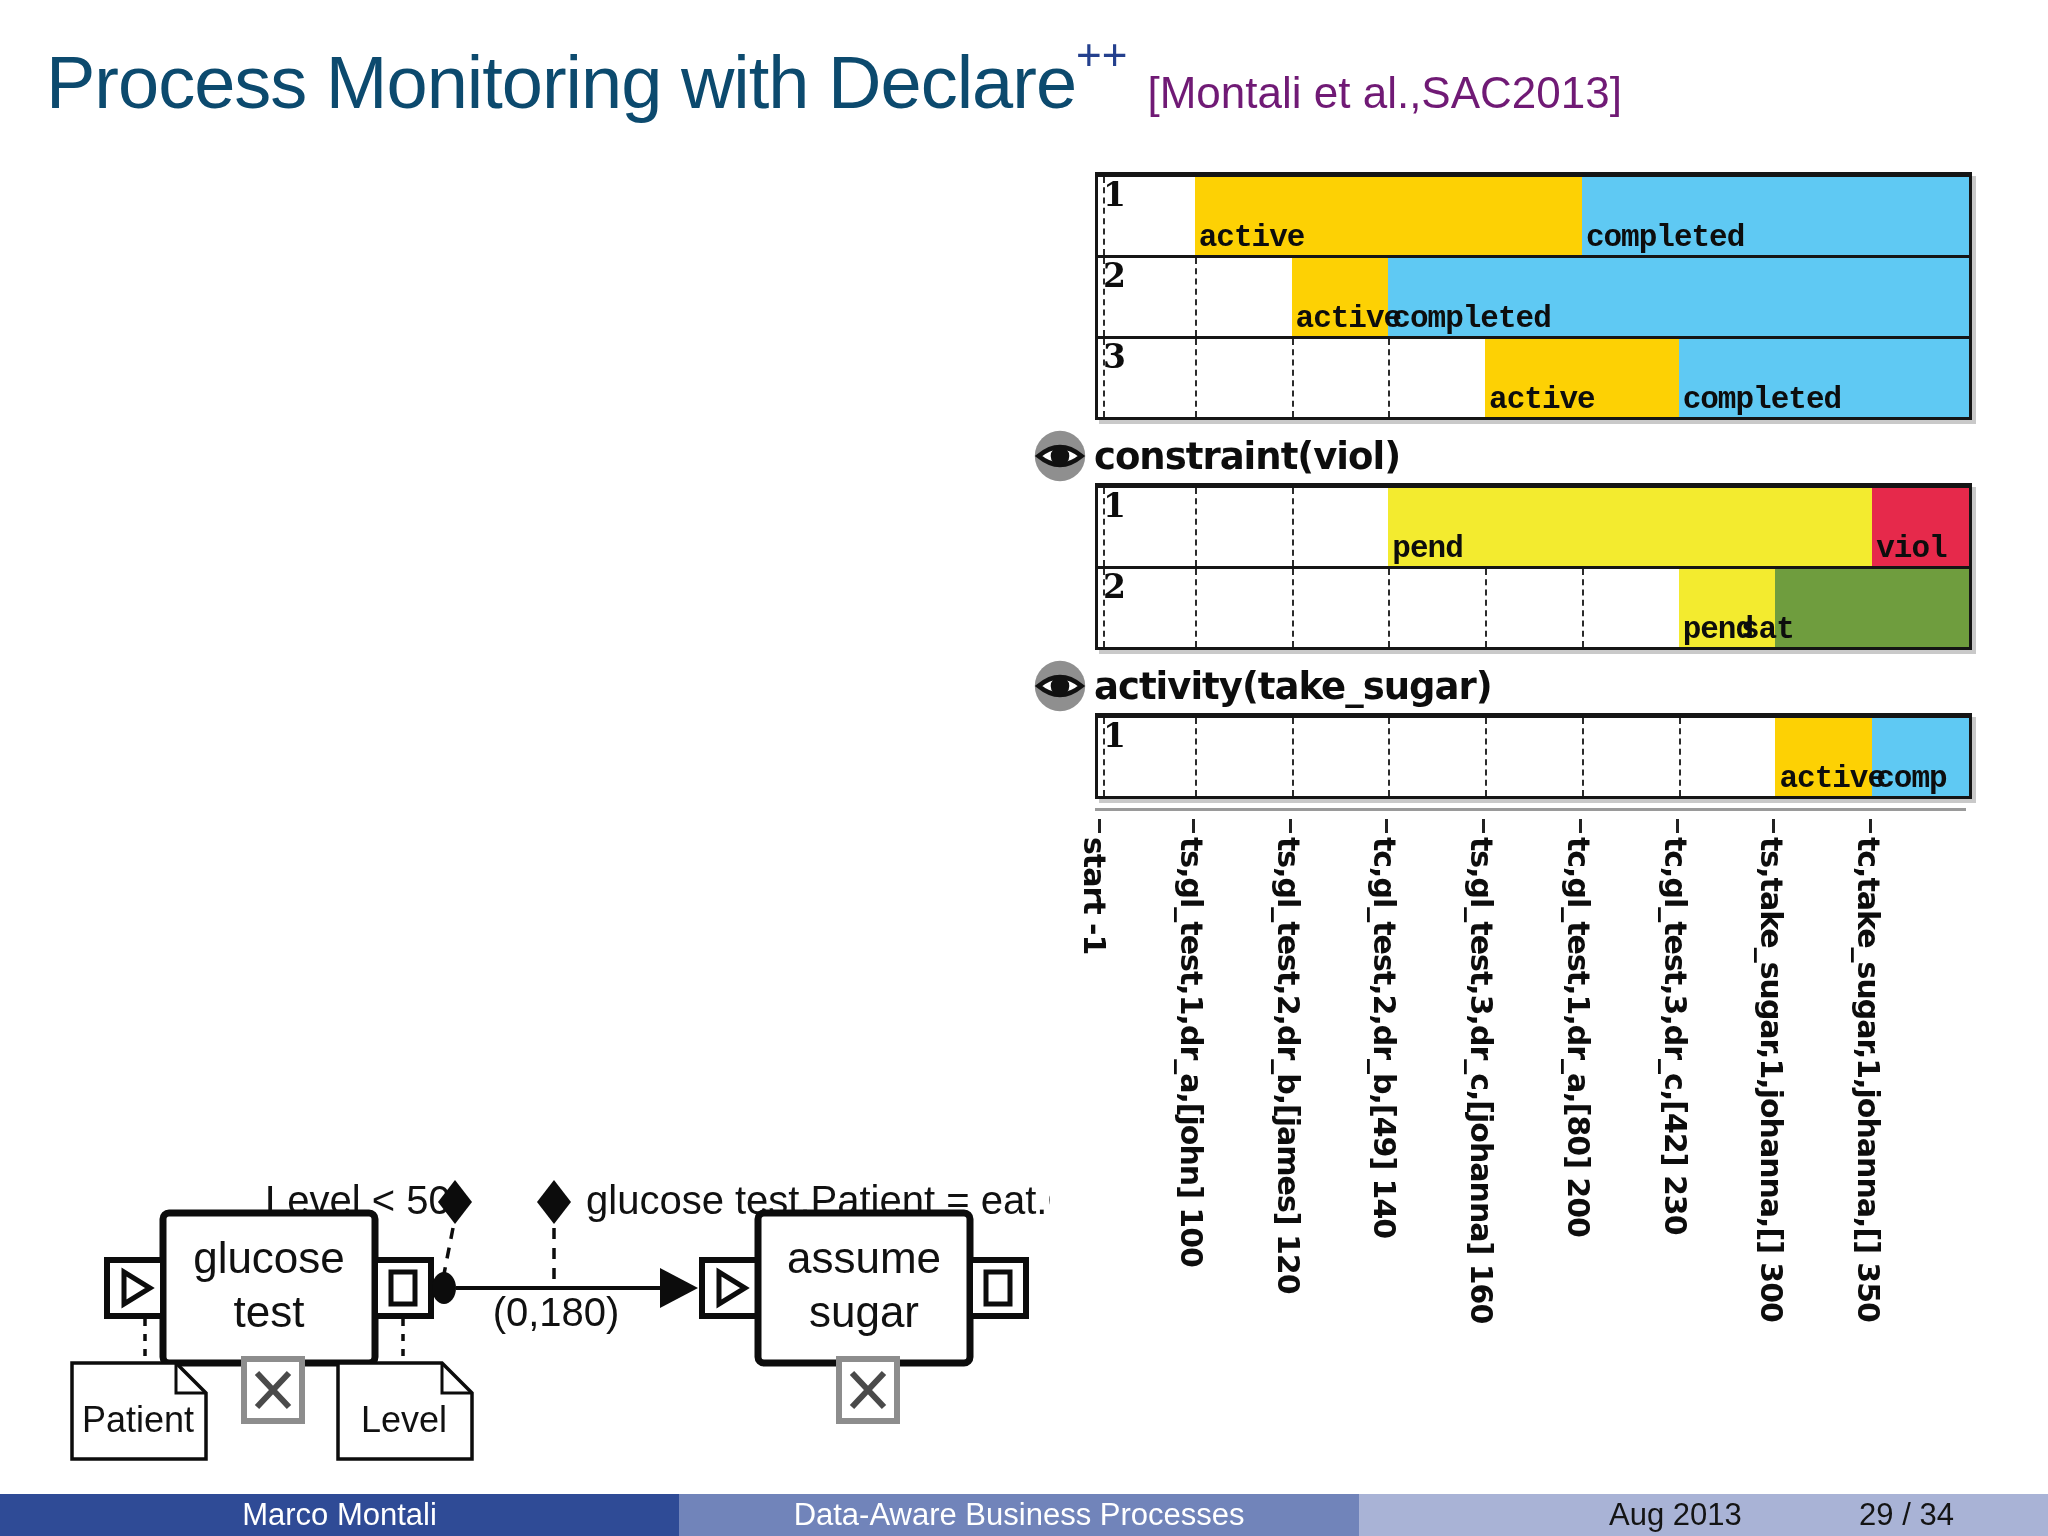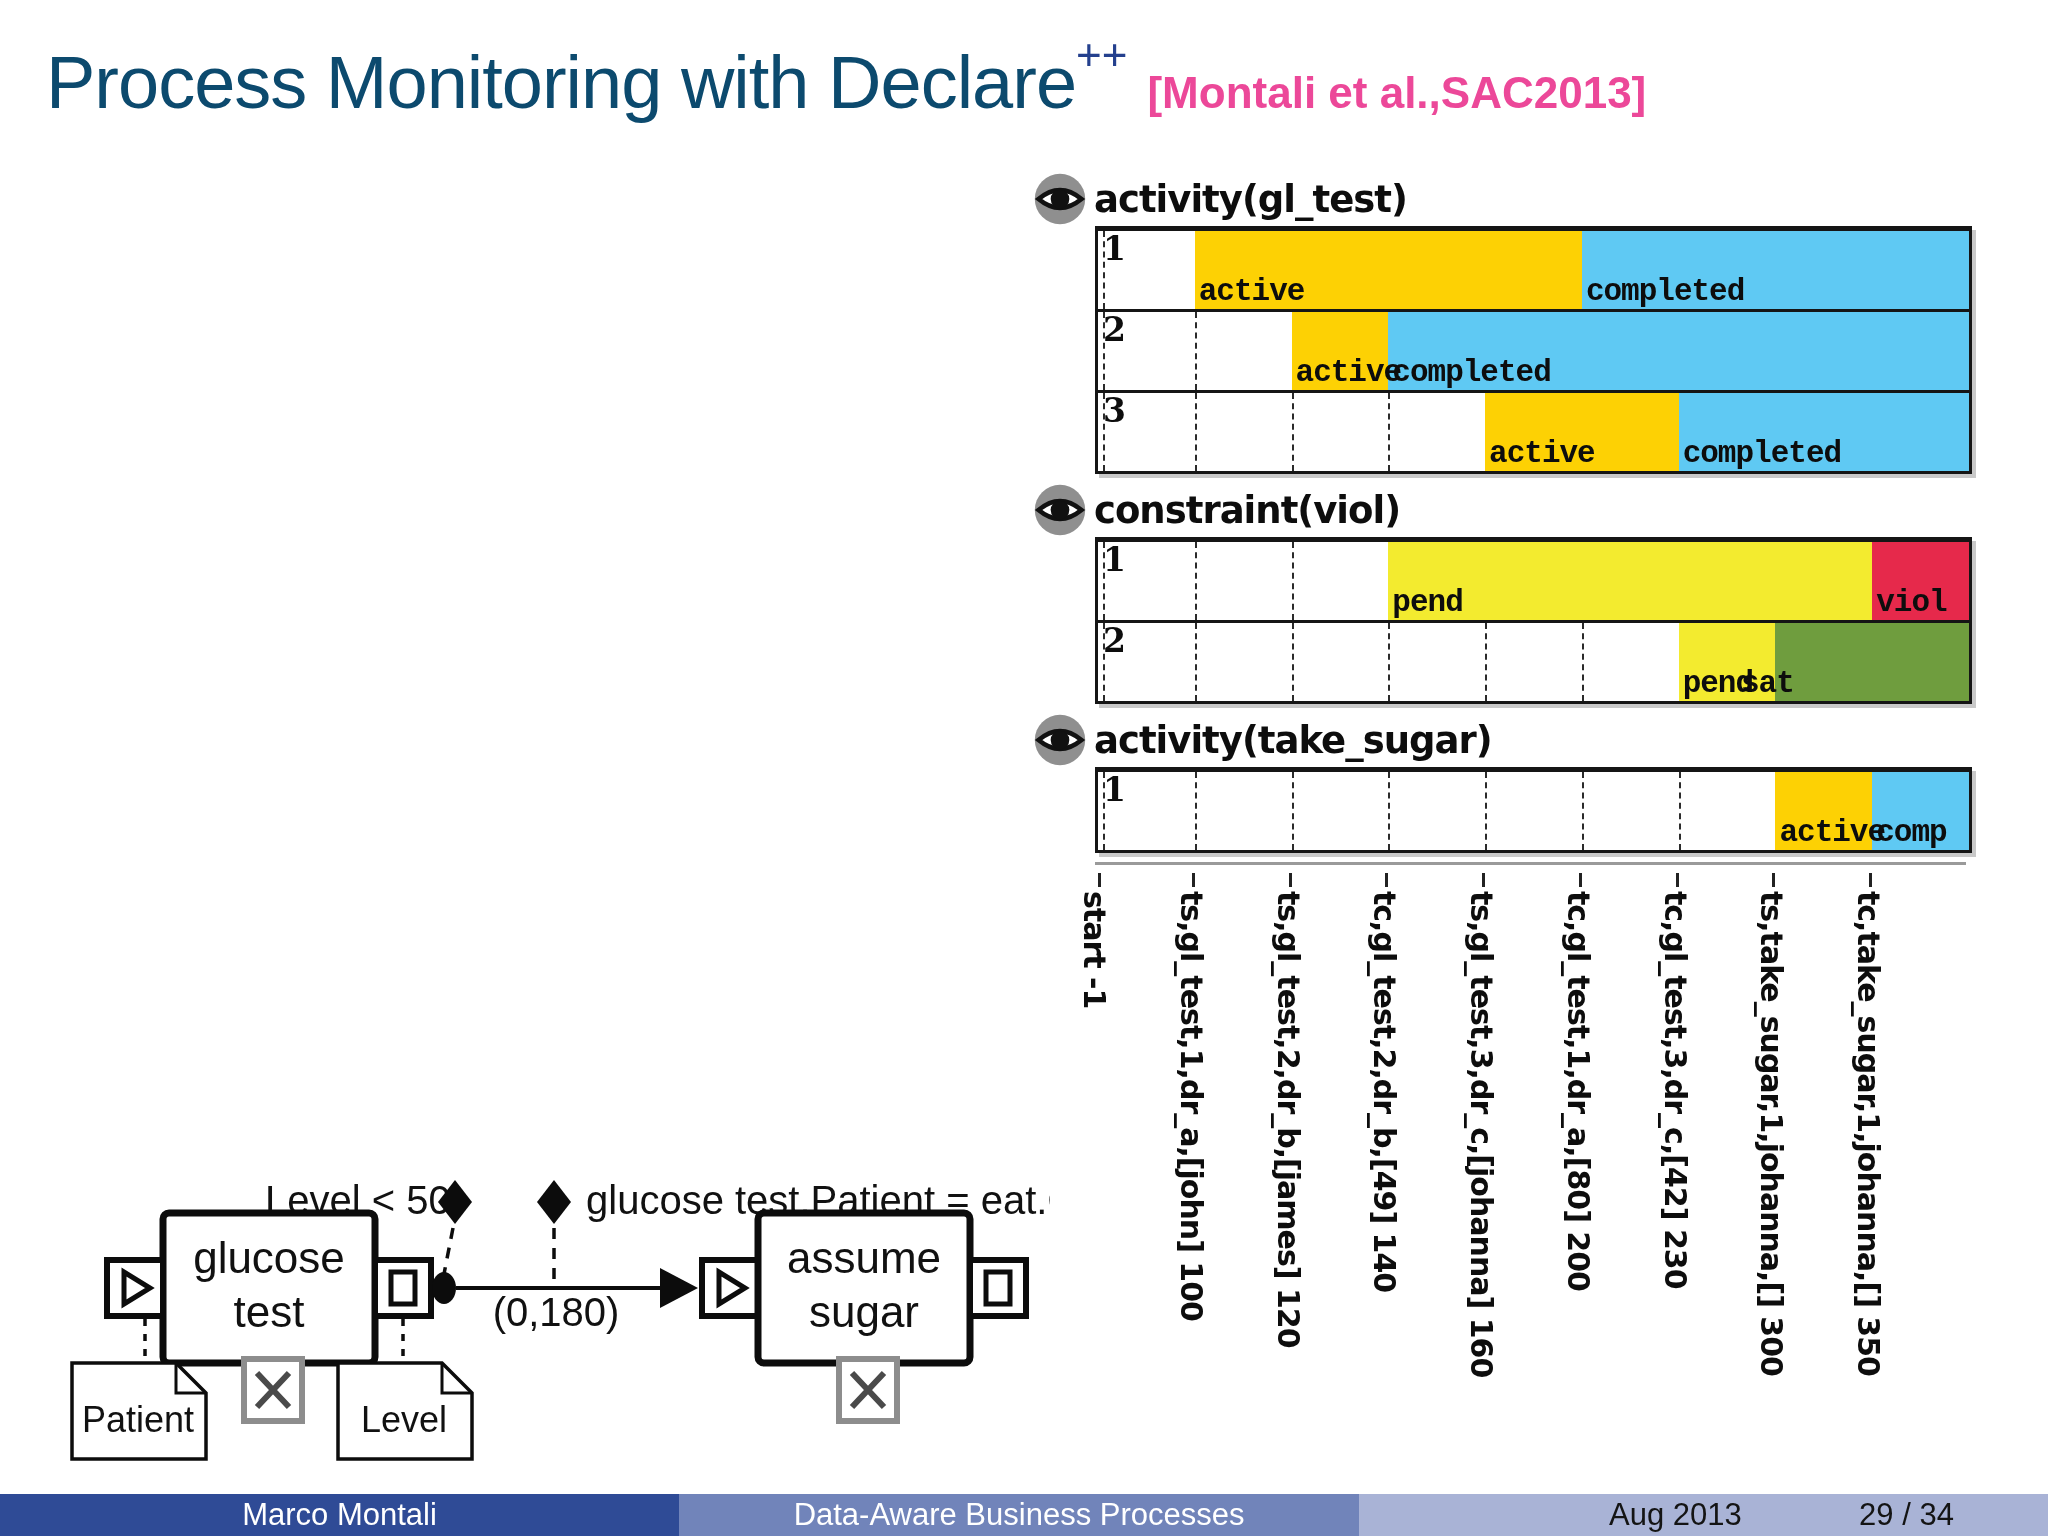--- a/index.html
+++ b/index.html
@@ -3,21 +3,21 @@
 <meta charset="utf-8">
 <style>
   html,body{margin:0;padding:0;background:#e9e9e9;}
   #page{position:relative;width:2048px;height:1536px;background:#ffffff;overflow:hidden;
         font-family:"Liberation Sans",sans-serif;color:#111;}
 
   
   #title-row{position:absolute;left:46px;top:30px;white-space:nowrap;}
   #title-main{font-size:74px;letter-spacing:-1px;color:#0c4a6e;font-weight:500;}
   #title-sup{font-size:44px;color:#24408e;font-weight:500;vertical-align:38px;}
-  #title-cite{font-size:44px;color:#ec4899;margin-left:20px;font-weight:700;}
+  #title-cite{font-size:44px;color:#701a75;margin-left:20px;font-weight:400;}
 
   
   #monitor{position:absolute;left:1032px;top:172px;width:960px;}
   .sec-header{height:54px;display:flex;align-items:center;gap:6px;}
   .sec-title{font-family:"DejaVu Sans",sans-serif;font-weight:bold;font-size:37px;color:#0d0d0d;letter-spacing:-1px;}
   .sec-box{margin-left:63px;width:871px;border:3px solid #151515;border-top-width:5px;
            background:#fff;box-shadow:4px 4px 0 #c9c9c9;margin-bottom:9px;}
   .trow{position:relative;height:78px;overflow:hidden;border-bottom:3px solid #151515;}
   .trow:last-child{border-bottom:none;}
   .gridline{position:absolute;top:0;bottom:0;width:0;border-left:2px dashed #2b2b2b;z-index:1;}
@@ -48,28 +48,20 @@
 </head>
 <body>
 
 <div id="page">
 
   <div id="title-row">
     <span id="title-main">Process Monitoring with Declare</span><span id="title-sup">++</span><span id="title-cite">[Montali et al.,SAC2013]</span>
   </div>
 
   <div id="monitor">
-      <div class="sec-header">
-        <svg width="56" height="56" viewBox="0 0 60 60">
-          <circle cx="30" cy="30" r="27" fill="#8f8f8f"></circle>
-          <path d="M7 30 Q30 11 53 30 Q30 49 7 30 Z" fill="#ffffff" stroke="#111" stroke-width="5"></path>
-          <circle cx="30" cy="30" r="10" fill="#111"></circle>
-        </svg>
-        <span class="sec-title">activity(gl_test)</span>
-      </div>
       <div class="sec-box">
         <div class="trow">
           <span class="gridline" style="left: 5px;"></span>
           <span class="gridline" style="left: 96.7778px;"></span>
           <span class="gridline" style="left: 193.556px;"></span>
           <span class="gridline" style="left: 290.333px;"></span>
           <span class="gridline" style="left: 387.111px;"></span>
           <span class="gridline" style="left: 483.889px;"></span>
           <span class="gridline" style="left: 580.667px;"></span>
           <span class="gridline" style="left: 677.444px;"></span>

